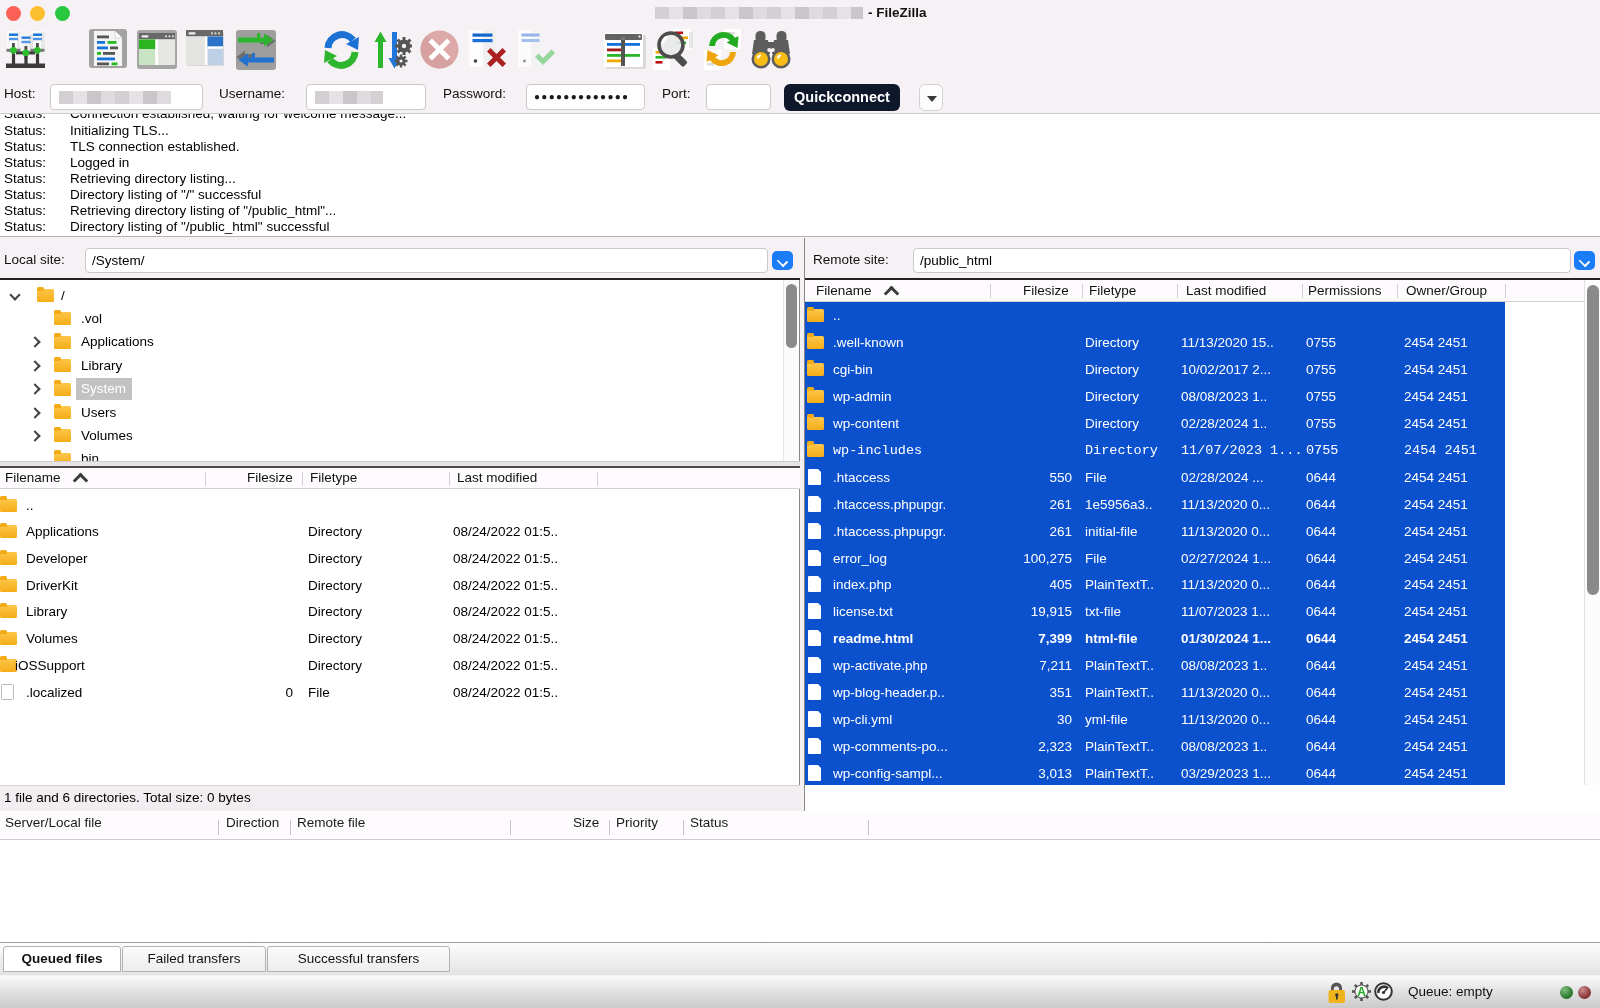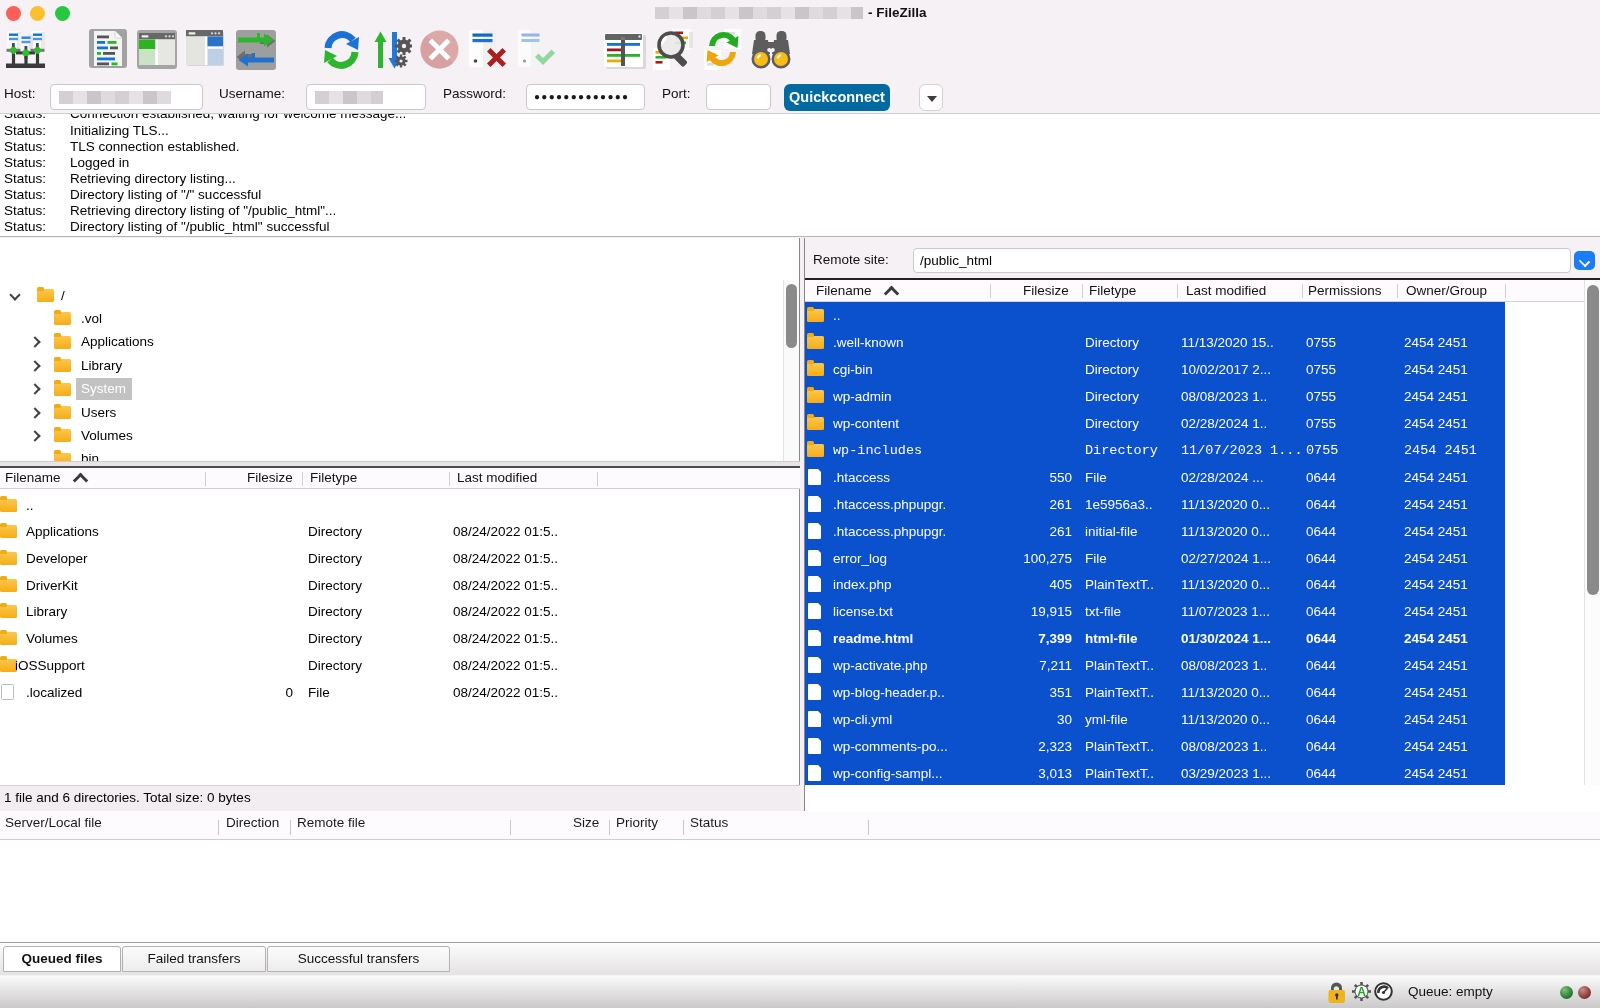--- a/index.html
+++ b/index.html
@@ -13,21 +13,21 @@
 #title-text { position:absolute; left:868px; top:5px; font-weight:bold; font-size:13.5px; color:#111; }
 
 
 #toolbar { position:absolute; left:0; top:27px; width:1600px; height:50px; background:#f5f1f4; }
 #toolbar svg { position:absolute; }
 
 
 #quickbar { position:absolute; left:0; top:77px; width:1600px; height:37px; background:#f5f1f4; border-bottom:1px solid #cfcacd; }
 #quickbar .lbl { position:absolute; top:9px; font-size:13.5px; color:#111; }
 #quickbar .inp { position:absolute; top:7px; height:26px; background:#fff; border:1px solid #cbc7ca; border-radius:4px; }
-#qc-btn { position:absolute; left:784px; top:7px; width:106px; height:27px; background:#0369a1; border-radius:6px; color:#fff; font-size:14.5px; font-weight:bold; text-align:center; line-height:26px; }
+#qc-btn { position:absolute; left:784px; top:7px; width:116px; height:27px; background:#0f172a; border-radius:6px; color:#fff; font-size:14.5px; font-weight:bold; text-align:center; line-height:26px; }
 #qc-dd { position:absolute; left:919px; top:7px; width:24px; height:27px; background:#fdfdfd; border:1px solid #d5d0d3; border-radius:6px; text-align:center; }
 #qc-dd:after { content:""; position:absolute; left:7px; top:11px; border-left:5px solid transparent; border-right:5px solid transparent; border-top:6px solid #3a3a3a; }
 .blurblock { background:repeating-linear-gradient(90deg,#d3cfd2 0 14px,#e5e1e4 14px 28px,#c9c5c8 28px 42px,#dedade 42px 56px); }
 
 
 #log { position:absolute; left:0; top:114px; width:1600px; height:123px; background:#fff; overflow:hidden; border-bottom:1px solid #b6b2b5; }
 #log .line { position:absolute; left:0; width:100%; height:16px; line-height:16px; font-size:13.5px; color:#000; }
 #log .s { position:absolute; left:4px; }
 #log .m { position:absolute; left:70px; }
 
@@ -359,20 +359,25 @@
   <div class="line" style="top:105px;">
       <span class="s">Status:</span>
       <span class="m">Directory listing of "/public_html" successful</span>
     </div>
 </div>
 
 <div id="main">
   <div id="leftpanel"></div>
   <div id="rightpanel"></div>
 
+  <div class="sitebar" style="left:0; width:800px;">
+    <div class="slbl" style="left:4px;">Local site:</div>
+    <div class="sinp" style="left:85px; width:683px;">/System/</div>
+    <div class="ddbtn" style="left:772px;"></div>
+  </div>
 
   <div class="sitebar" style="left:805px; width:795px;">
     <div class="slbl" style="left:8px;text-align:right;">Remote site:</div>
     <div class="sinp" style="left:108px; width:658px;">/public_html</div>
     <div class="ddbtn" style="left:769px;"></div>
   </div>
 
   <div id="tree" style="position:absolute;left:0;top:42px;width:799px;height:182px;background:#fff;overflow:hidden;">
 <div class="chev-d" style="left:10px;top:10.0px;"></div>
 <div class="fold" style="left:37px;top:9.0px;"></div>

